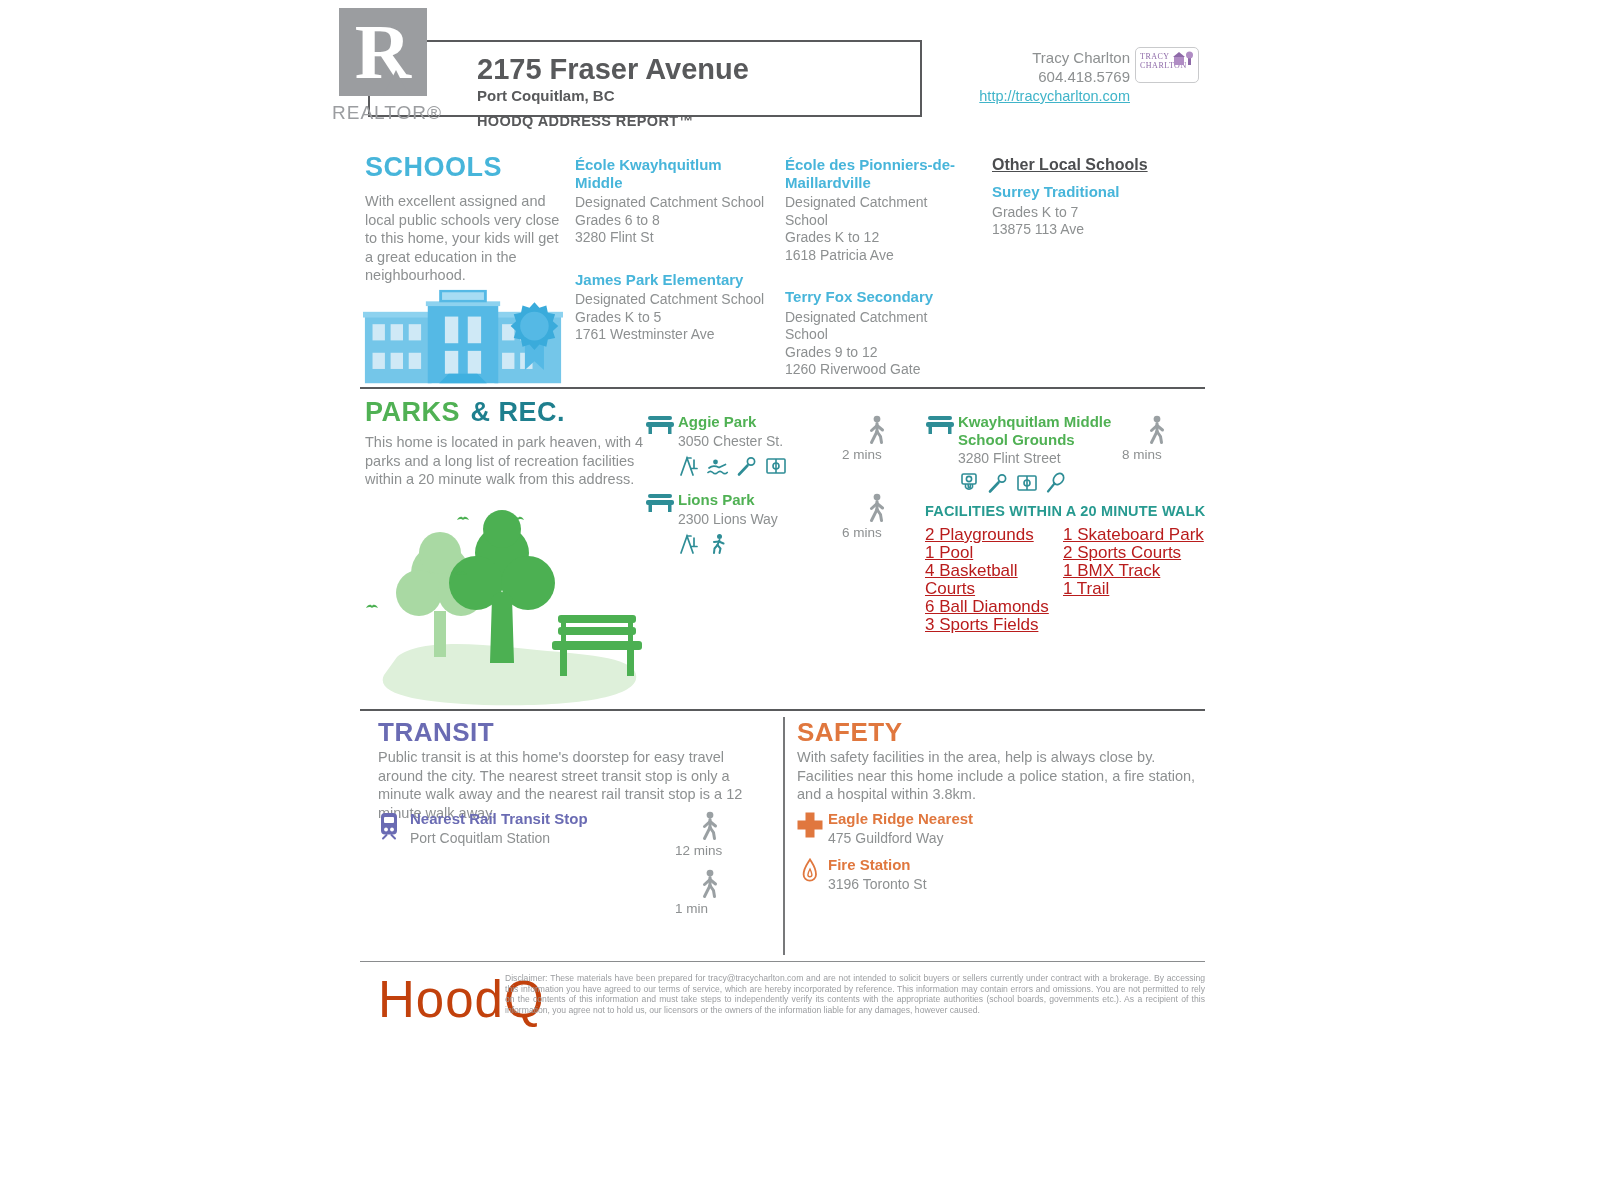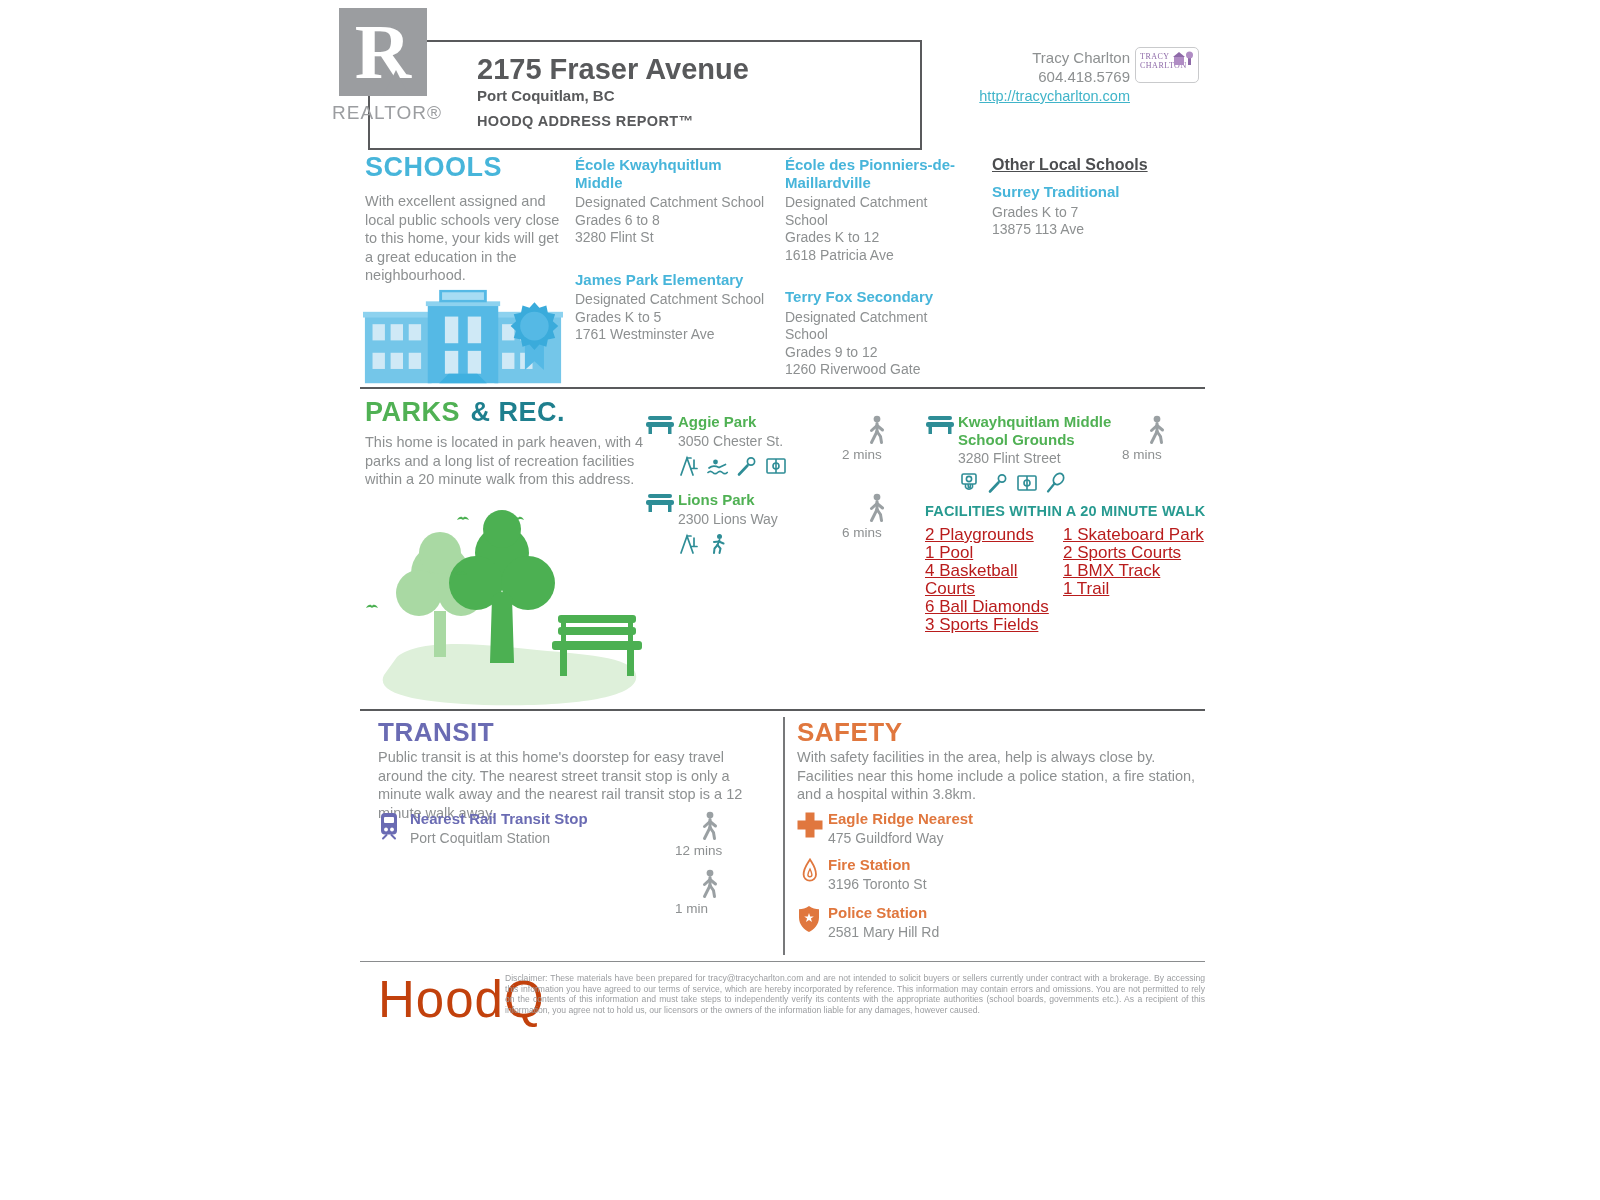--- a/index.html
+++ b/index.html
@@ -3,21 +3,21 @@
 <meta charset="utf-8">
 <style>
   * { margin:0; padding:0; box-sizing:border-box; }
   body { background:#e8e8e8; font-family:"Liberation Sans", sans-serif; }
   .page { position:relative; width:1600px; height:1200px; background:#ffffff; margin:0 auto; overflow:hidden; }
   .abs { position:absolute; }
 
   
   .realtor-logo { left:332px; top:8px; width:100px; text-align:center; }
   .realtor-label { font-size:19px; color:#9b9da0; letter-spacing:1px; margin-top:2px; font-family:"Liberation Sans", sans-serif; }
-  .title-box { left:368px; top:40px; width:554px; height:110px; border:2px solid #595a5c; }
+  .title-box { left:368px; top:40px; width:554px; height:77px; border:2px solid #595a5c; }
   .title-inner { position:absolute; left:107px; top:11px; }
   .addr-title { font-size:29px; font-weight:700; color:#58595b; line-height:32px; }
   .addr-city { font-size:15px; font-weight:700; color:#58595b; margin-top:2px; }
   .addr-report { font-size:14.5px; font-weight:700; color:#58595b; margin-top:9px; letter-spacing:0.4px; }
   .agent { left:920px; top:48px; width:210px; text-align:right; color:#8d9091; font-size:15px; line-height:19px; }
   .agent a { color:#40b4c9; text-decoration:underline; font-size:14.5px; }
   .agent-badge { left:1135px; top:47px; width:64px; height:36px; border:1px solid #c9cacc; border-radius:5px; background:#fff; padding:4px 3px 0 4px; }
   .agent-badge .bl { font-family:"Liberation Serif", serif; font-size:8px; color:#8e6aa8; letter-spacing:0.5px; line-height:9px; }
   .badge-art { position:absolute; right:3px; top:3px; }
 
@@ -463,27 +463,18 @@
   <div class="abs stop-item" style="left:797px; top:856px; width:300px;">
     <svg class="icon-slot" style="left:3px;" width="20" height="25" viewBox="0 0 20 25">
         <use href="#ic-flame"></use>
       </svg>
     <div class="safe-text">
       <div class="safe-name">Fire Station</div>
       <div class="safe-detail">3196 Toronto St</div>
     </div>
   </div>
 
-  <div class="abs stop-item" style="left:797px; top:904px; width:300px;">
-    <svg class="icon-slot" style="left:2px;" width="20" height="26" viewBox="0 0 20 26">
-        <use href="#ic-shield"></use>
-      </svg>
-    <div class="safe-text">
-      <div class="safe-name">Police Station</div>
-      <div class="safe-detail">2581 Mary Hill Rd</div>
-    </div>
-  </div>
 
   <div class="abs fdiv" style="top:961px;"></div>
   <div class="abs hoodq-logo" style="left:378px; top:970px;">HoodQ</div>
   <div class="abs disclaimer" style="left:505px; top:973px;">Disclaimer: These materials have been prepared for tracy@tracycharlton.com and are not intended to solicit buyers or sellers currently under contract with a brokerage. By accessing this information you have agreed to our terms of service, which are hereby incorporated by reference. This information may contain errors and omissions. You are not permitted to rely on the contents of this information and must take steps to independently verify its contents with the appropriate authorities (school boards, governments etc.). As a recipient of this information, you agree not to hold us, our licensors or the owners of the information liable for any damages, however caused.</div>
 
 </div>
 
 </body></html>

